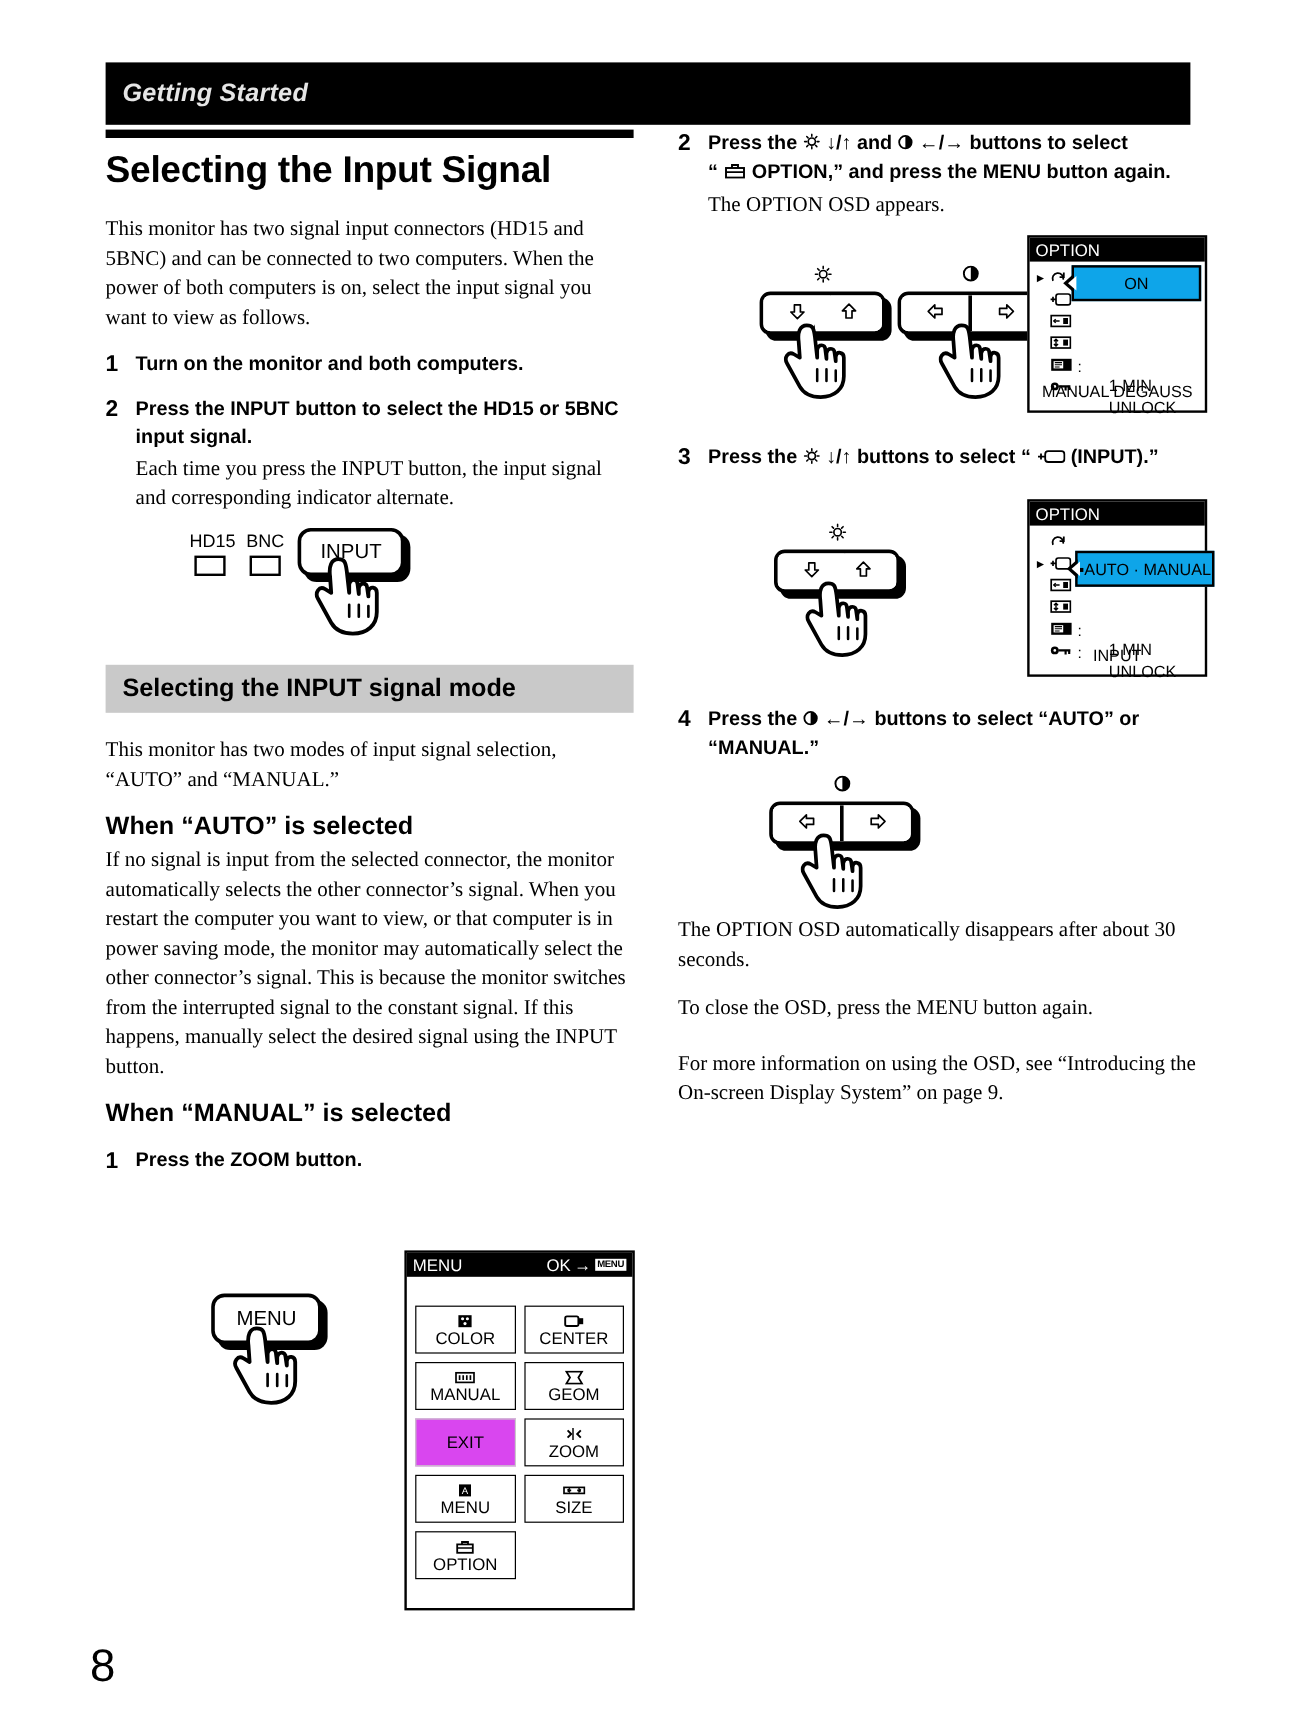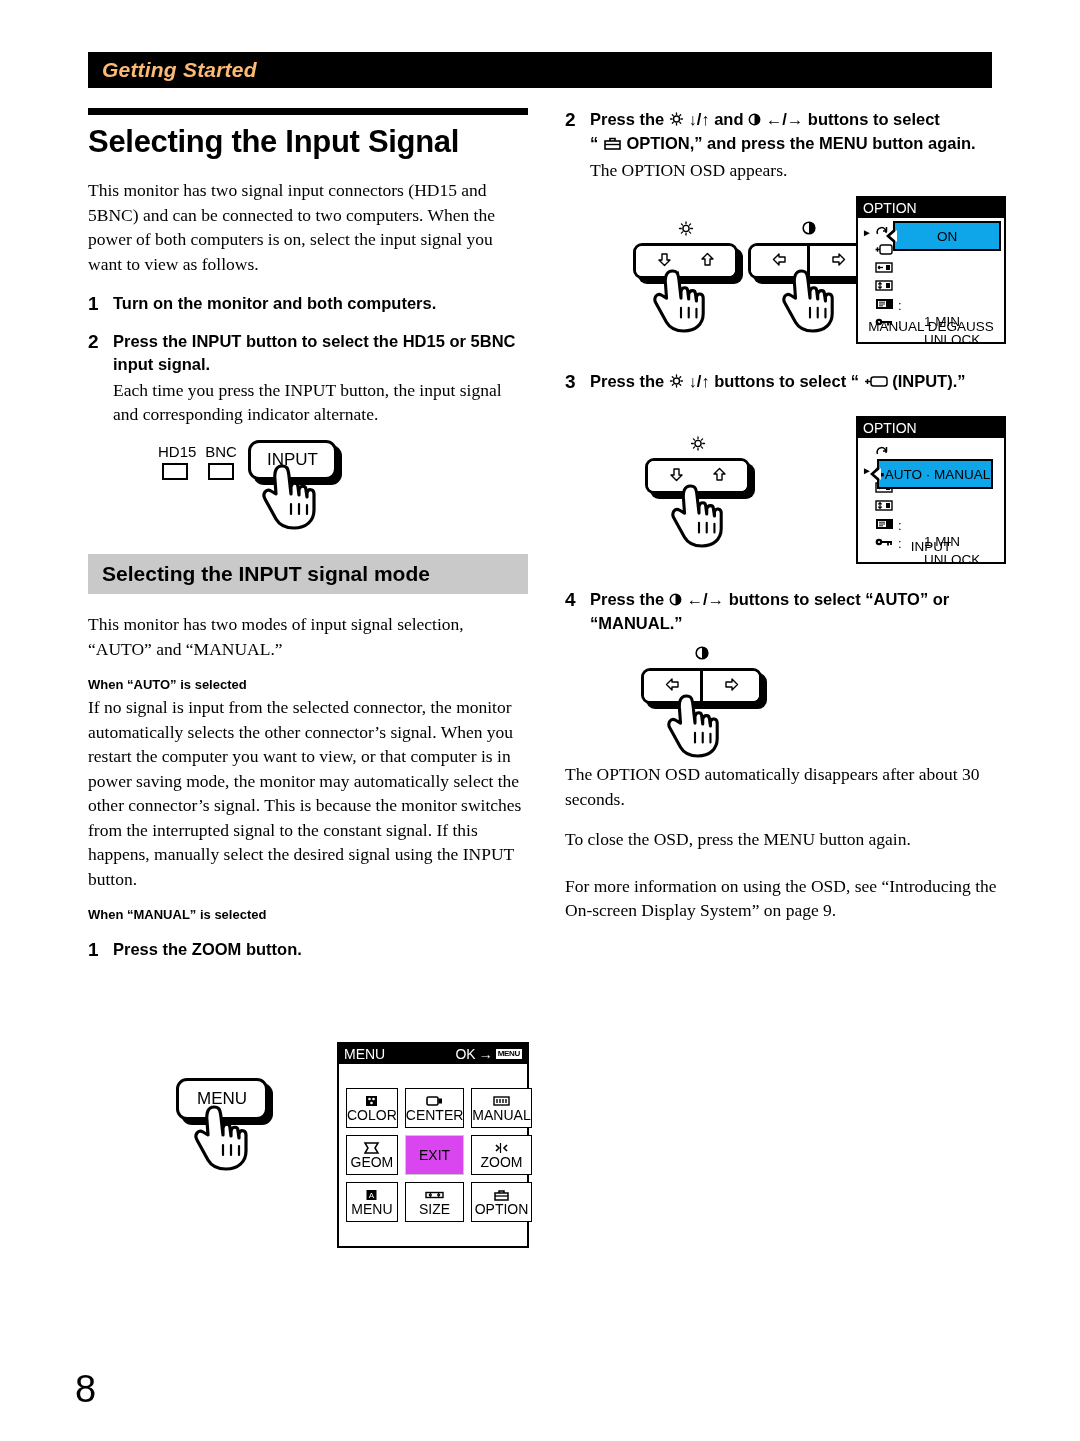--- a/index.html
+++ b/index.html
@@ -5,22 +5,22 @@
   html,body{margin:0;padding:0;}
   body{
     width:1080px;height:1441px;background:#fff;position:relative;
     font-family:"Liberation Serif", serif;color:#000;
     -webkit-font-smoothing:antialiased;
   }
   .page{position:absolute;inset:0;}
 
   
   .runhead{
-    position:absolute;left:88px;top:52px;width:904px;height:36px;
-    background:#000;color:#fdba74;
+    position:absolute;left:88px;top:52px;width:904px;height:52px;
+    background:#000;color:#e5e5e5;
     font-family:"Liberation Sans",sans-serif;
     font-weight:bold;font-style:italic;font-size:21px;
     display:flex;align-items:center;padding-left:14px;box-sizing:border-box;
     letter-spacing:.2px;
   }
 
   
   .colL{position:absolute;left:88px;top:108px;width:440px;}
   .colR{position:absolute;left:565px;top:108px;width:445px;}
 
@@ -39,21 +39,21 @@
     width:25px;flex:0 0 25px;line-height:24px;
   }
   .step .txt{flex:1;}
   .step .lead{
     font-family:"Liberation Sans",sans-serif;font-weight:bold;font-size:16.5px;
     line-height:23px;margin:0;
   }
   .step .sub{font-size:17.5px;line-height:24px;margin:2px 0 0 0;}
 
   .subhead{
-    font-family:"Liberation Sans",sans-serif;font-weight:bold;font-size:13px;
+    font-family:"Liberation Sans",sans-serif;font-weight:bold;font-size:21px;
     margin:0 0 3px 0;
   }
 
   
   .banner{
     background:#c9c9c9;width:440px;height:40px;display:flex;align-items:center;
     padding-left:14px;box-sizing:border-box;margin:14px 0 18px 0;
     font-family:"Liberation Sans",sans-serif;font-weight:bold;font-size:21px;
   }
 
@@ -113,21 +113,21 @@
     justify-content:space-between;padding:0 5px;font-size:14px;
   }
   .osd .tbar .ok{display:flex;align-items:center;gap:3px;}
   .menubadge{
     background:#fff;color:#000;font-size:8px;font-weight:bold;
     padding:1px 2px;line-height:1;letter-spacing:-.3px;
   }
 
   
   .menugrid{
-    display:grid;grid-template-columns:repeat(3,1fr);gap:7px;padding:24px 7px;
+    display:grid;grid-template-columns:repeat(2,1fr);gap:7px;padding:24px 7px;
   }
   .mcell{
     border:1px solid #000;height:38px;display:flex;flex-direction:column;
     align-items:center;justify-content:center;font-size:14px;background:#fff;
   }
   .mcell.sel{background:#d946ef;border-color:#c9c9c9;justify-content:center;}
   .mcell .gi{height:14px;display:flex;align-items:center;}
   .mcell .ml{line-height:1;}
 
   
@@ -642,21 +642,21 @@
                 <circle cx="4" cy="6" r="3.3" fill="#000"></circle>
                 <circle cx="4" cy="6" r="1.1" fill="#fff"></circle>
                 <path d="M7 6 L17 6 M13 6 L13 9.5 M16 6 L16 9" stroke="#000" stroke-width="1.8"></path>
               </svg>
           </span>
           <span>:</span>
         </div>
       </div>
       <div class="valcol" style="top:96px;">1 MIN</div>
       <div class="valcol" style="top:114px;">UNLOCK</div>
-      <div class="callout" style="left:19px;top:21px;width:112px;">▪AUTO · MANUAL</div>
+      <div class="callout" style="left:38px;top:21px;width:112px;">▪AUTO · MANUAL</div>
       <div class="optfoot">INPUT</div>
     </div>
   </div>
 
   <div style="position:absolute;left:565px;top:588px;width:445px;">
     <div class="step">
       <div class="num">4</div>
       <div class="txt">
         <p class="lead">
           <span>Press the</span>

